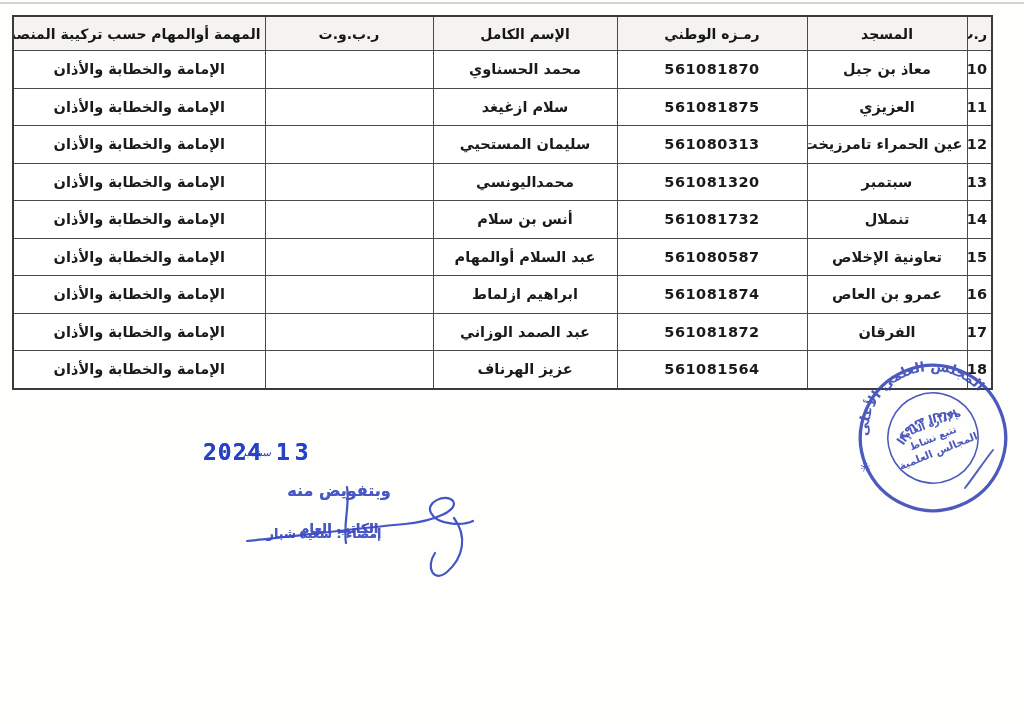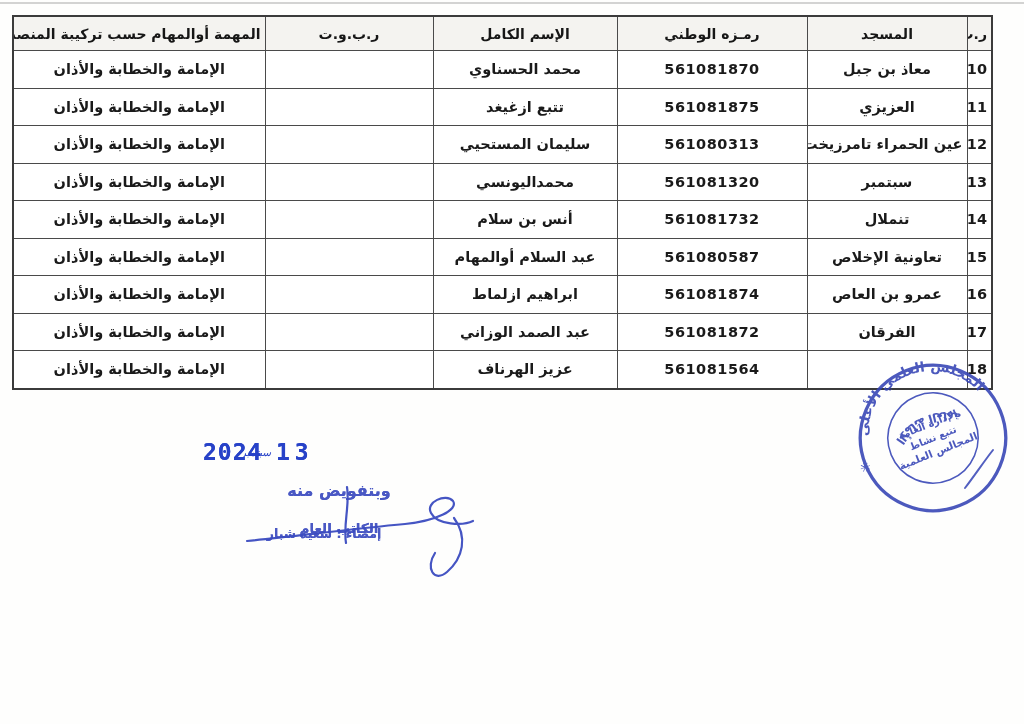--- a/index.html
+++ b/index.html
@@ -109,21 +109,21 @@
           <td class="c-task">الإمامة والخطابة والأذان</td>
           <td class="c-rbwt"></td>
           <td class="c-name">محمد الحسناوي</td>
           <td class="c-code">561081870</td>
           <td class="c-mosque">معاذ بن جبل</td>
           <td class="c-rt">10</td>
         </tr>
         <tr>
           <td class="c-task">الإمامة والخطابة والأذان</td>
           <td class="c-rbwt"></td>
-          <td class="c-name">تتبع ازغيغد</td>
+          <td class="c-name">سلام ازغيغد</td>
           <td class="c-code">561081875</td>
           <td class="c-mosque">العزيزي</td>
           <td class="c-rt">11</td>
         </tr>
         <tr>
           <td class="c-task">الإمامة والخطابة والأذان</td>
           <td class="c-rbwt"></td>
           <td class="c-name">سليمان المستحيي</td>
           <td class="c-code">561080313</td>
           <td class="c-mosque">عين الحمراء تامرزيخت</td>

